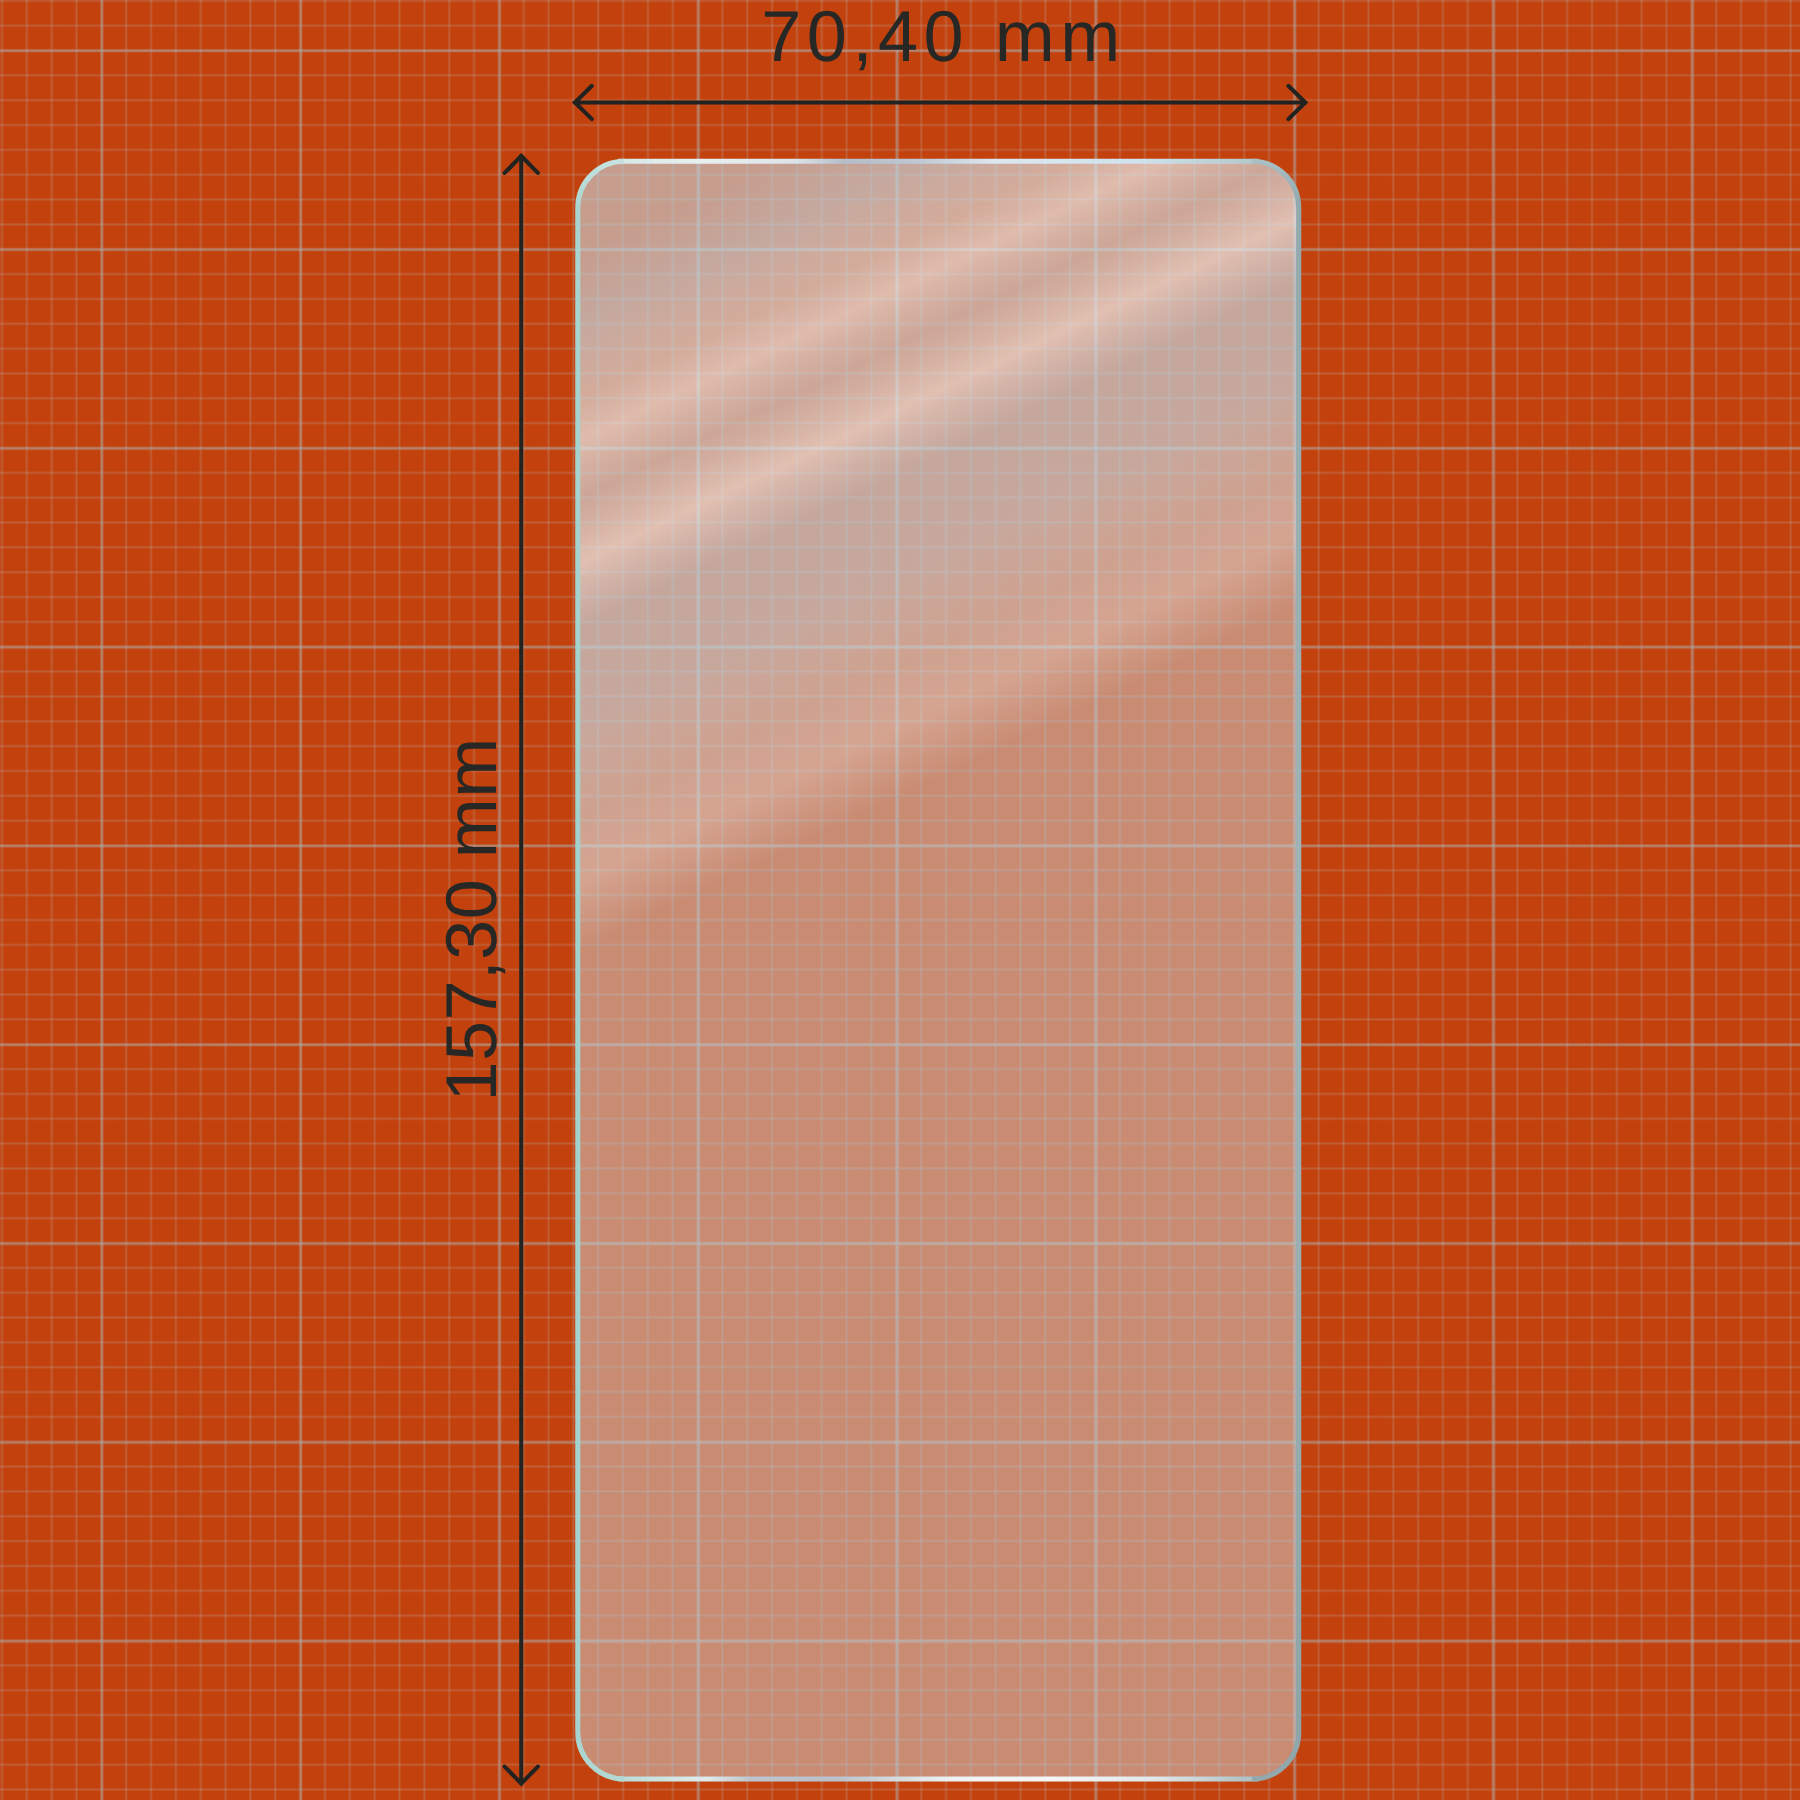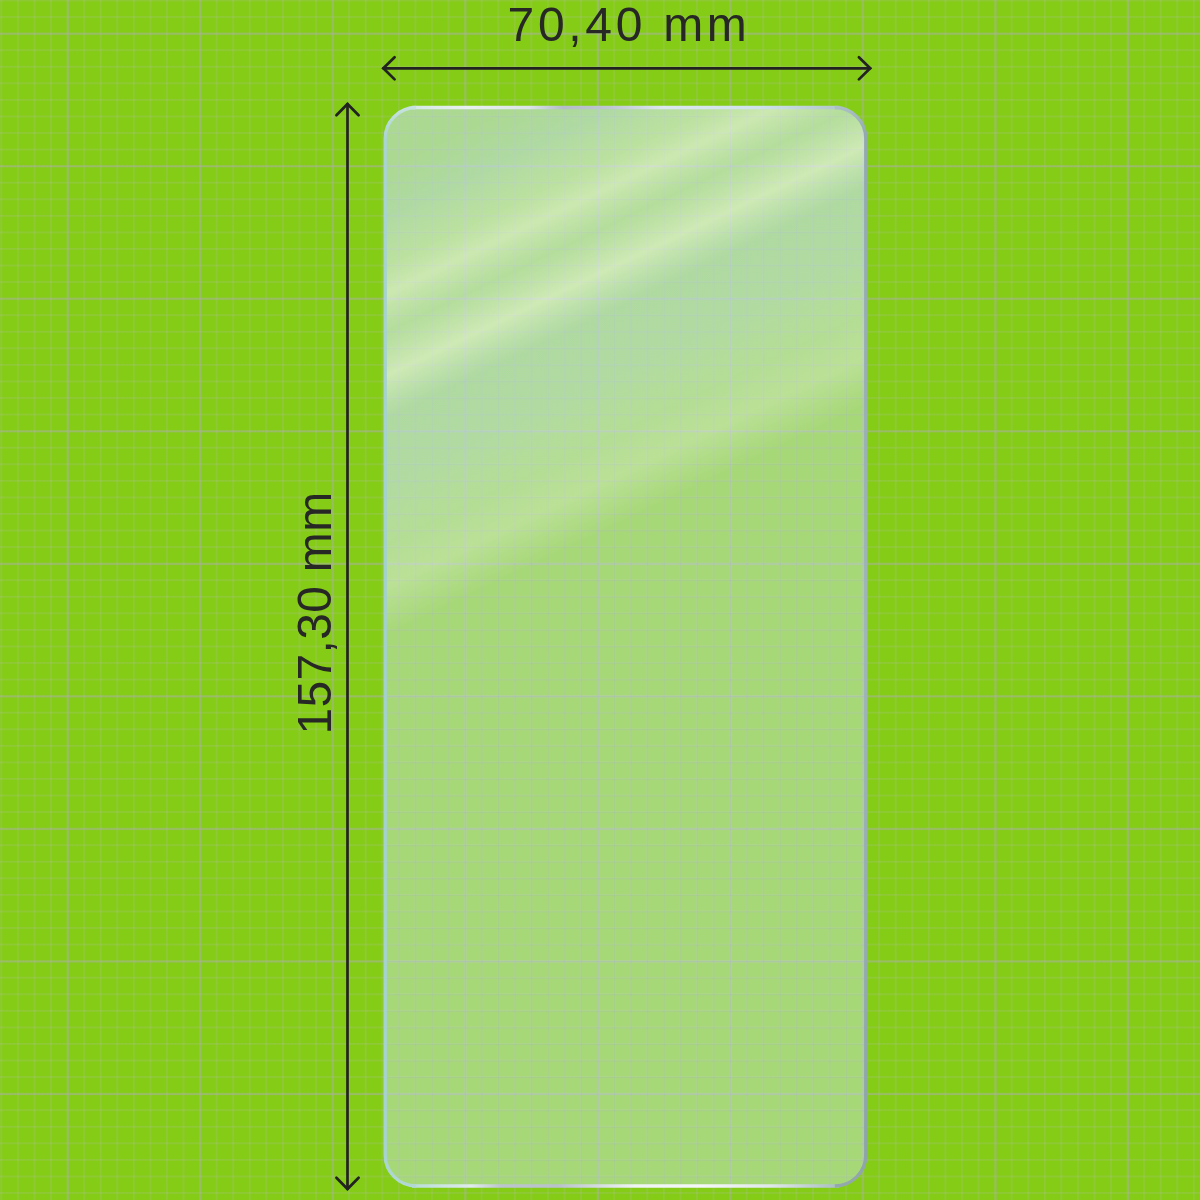--- a/index.html
+++ b/index.html
@@ -1,17 +1,17 @@
 <!DOCTYPE html>
 <html><head>
 <meta charset="utf-8">
 <style>
   html,body{margin:0;padding:0;}
   body{width:1200px;height:1200px;overflow:hidden;font-family:"Liberation Sans",sans-serif;}
-  .page{position:relative;width:1200px;height:1200px;background-color:#84cc16;}
+  .page{position:relative;width:1200px;height:1200px;background-color:#c2410c;}
   .grid{position:absolute;inset:0;
     background-image:
       linear-gradient(90deg, rgba(170,170,170,0) 0px, rgba(170,170,170,0.50) 0.8px, rgba(170,170,170,0.50) 1.6px, rgba(170,170,170,0) 2.6px, rgba(170,170,170,0) 100%),
       linear-gradient(180deg, rgba(170,170,170,0) 0px, rgba(170,170,170,0.50) 0.8px, rgba(170,170,170,0.50) 1.6px, rgba(170,170,170,0) 2.6px, rgba(170,170,170,0) 100%),
       linear-gradient(90deg, rgba(187,187,187,0) 0px, rgba(187,187,187,0.25) 0.6px, rgba(187,187,187,0.25) 1.2px, rgba(187,187,187,0) 1.9px, rgba(187,187,187,0) 100%),
       linear-gradient(180deg, rgba(187,187,187,0) 0px, rgba(187,187,187,0.25) 0.6px, rgba(187,187,187,0.25) 1.2px, rgba(187,187,187,0) 1.9px, rgba(187,187,187,0) 100%);
     background-size:132.56px 132.56px,132.56px 132.56px,16.57px 16.57px,16.57px 16.57px;
     background-position:66.8px 0px, 0px 32.6px, 0.4px 0px, 0px -0.4px;
   }
   svg{position:absolute;left:0;top:0;}

